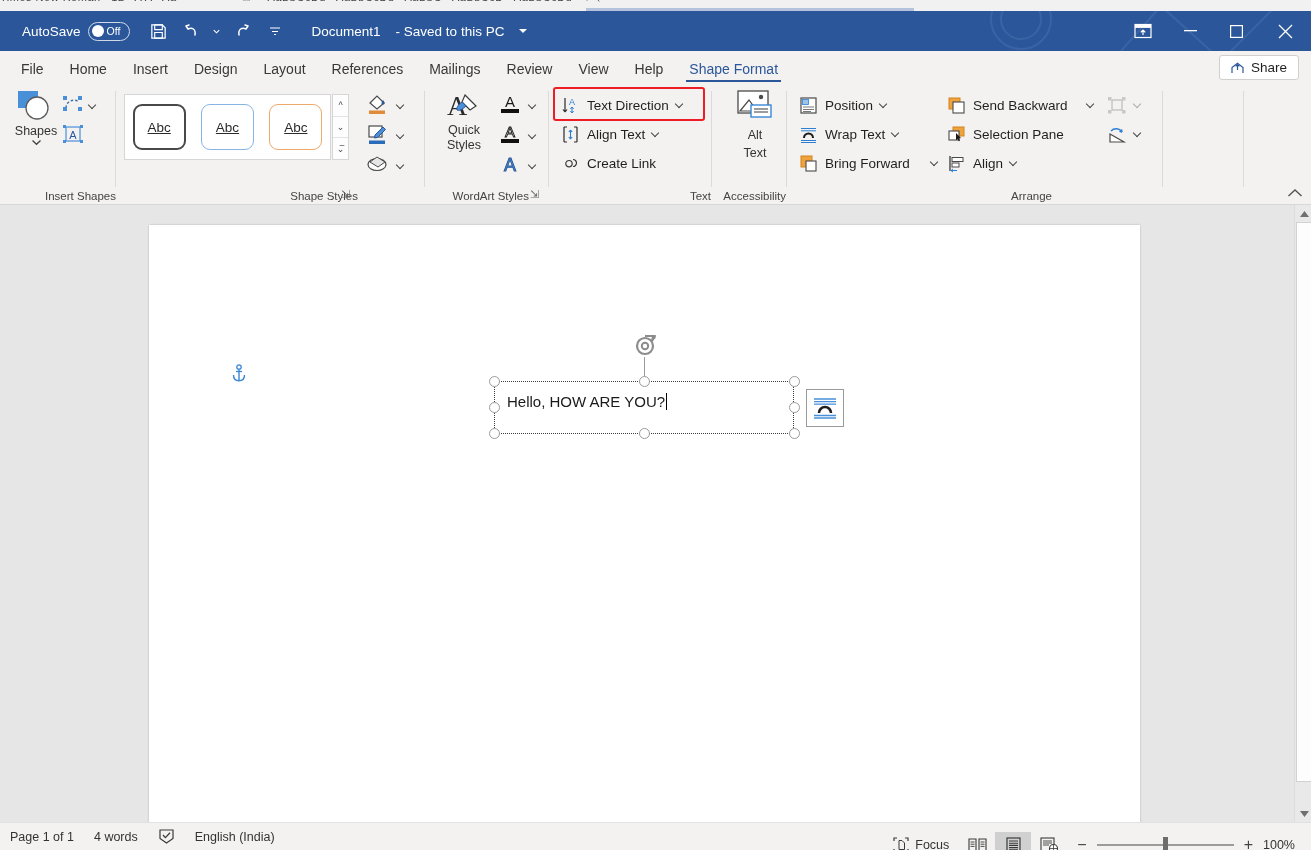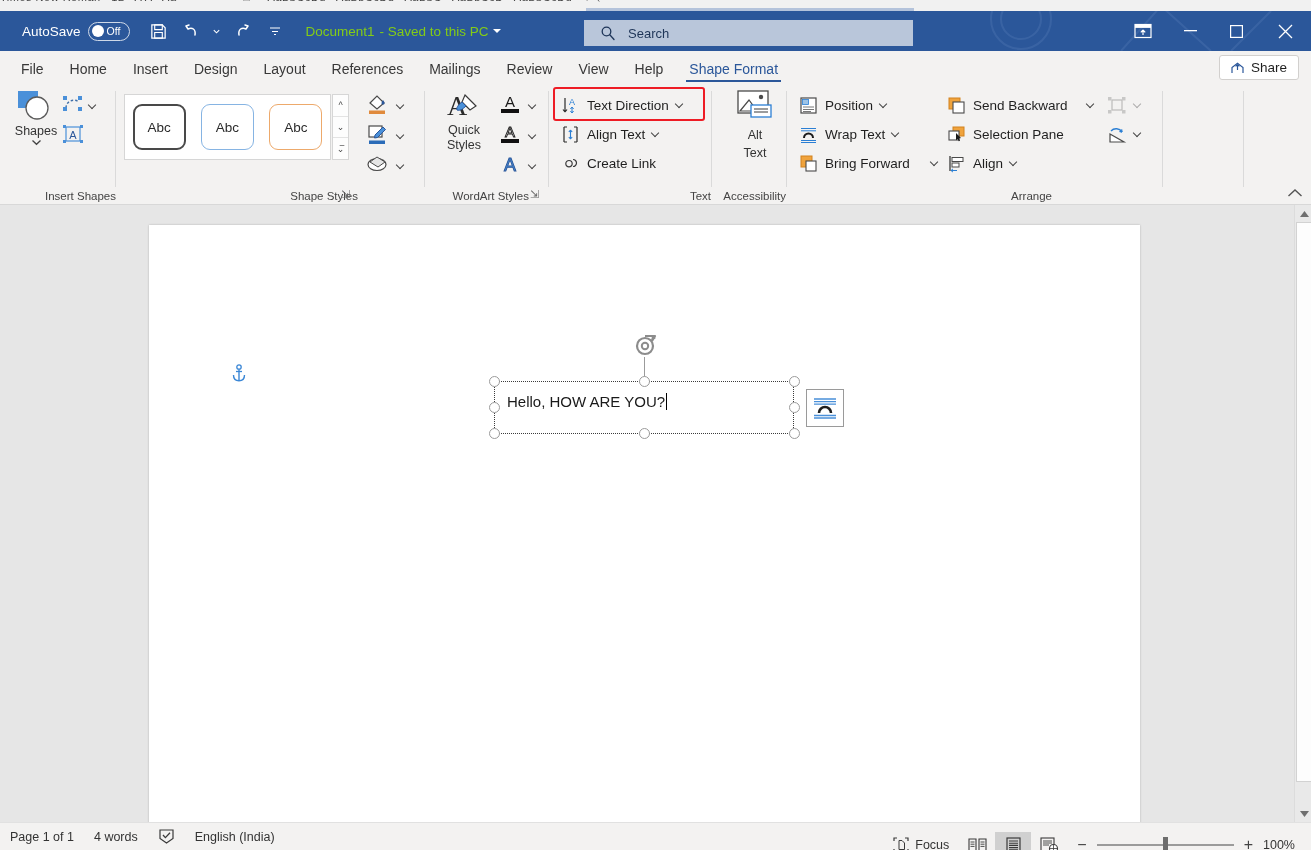--- a/index.html
+++ b/index.html
@@ -51,22 +51,22 @@
     font-size: 10.5px; color: #fff;
   }
   .toggle .knob { width: 12px; height: 12px; border-radius: 50%; background: #fff; flex: none; }
   .qat { display: flex; align-items: center; gap: 2px; margin-left: 14px; }
   .qat-btn {
     width: 30px; height: 30px; display: flex; align-items: center; justify-content: center;
     color: #fff;
   }
   .qat-btn.small { width: 18px; }
   .doc-title {
-    margin-left: 16px; font-size: 13.5px; color: #84cc16;
-    display: flex; align-items: center; gap: 5px; white-space: nowrap;
+    margin-left: 22px; font-size: 13.5px; color: #ffffff;
+    display: flex; align-items: center; gap: 15px; white-space: nowrap;
   }
   .caret-dn {
     width: 0; height: 0; border-left: 4px solid transparent; border-right: 4px solid transparent;
     border-top: 4.5px solid #fff;
   }
   .searchbox {
     position: absolute; left: 584px; top: 9px; width: 329px; height: 26px;
     background: #b9c6da; display: flex; align-items: center; gap: 12px;
     padding-left: 16px;
   }
@@ -140,21 +140,21 @@
 
   
   .gallery {
     position: absolute; left: 8px; top: 11px; width: 207px; height: 66px;
     background: #fff; border: 1px solid #d6d6d6;
     display: flex; align-items: center; justify-content: space-around;
   }
   .swatch {
     width: 53px; height: 46px; border-radius: 9px;
     display: flex; align-items: center; justify-content: center;
-    font-size: 13.5px; color: #2b2b2b; background: #fff;
+    font-size: 13.5px; color: #2b2b2b; background: #fff; text-decoration: underline;
   }
   .sw1 { border: 2px solid #494949; }
   .sw2 { border: 1.6px solid #86b4e3; }
   .sw3 { border: 1.6px solid #eda96b; }
   .gal-scroll {
     position: absolute; left: 216px; top: 11px; width: 17px; height: 66px;
     border: 1px solid #d6d6d6; background: #fdfdfd;
     display: flex; flex-direction: column;
   }
   .gal-scroll div {
@@ -335,27 +335,20 @@
           </svg>
       </span>
     </div>
 
     <div class="doc-title">
       <span>Document1</span>
       <span>- Saved to this PC</span>
       <span class="caret-dn"></span>
     </div>
 
-    <div class="searchbox">
-      <svg width="16" height="16" viewBox="0 0 16 16">
-        <circle cx="6.5" cy="6.5" r="4.3" fill="none" stroke="#1e3558" stroke-width="1.3"></circle>
-        <path d="M10 10l4 4.5" stroke="#1e3558" stroke-width="1.3" stroke-linecap="round"></path>
-      </svg>
-      <span class="ph">Search</span>
-    </div>
 
 
     <div class="wincontrols">
       <span class="wc ribbon-opt">
         <svg width="18" height="16" viewBox="0 0 18 16">
             <rect x="1" y="1.5" width="16" height="13" fill="none" stroke="#fff" stroke-width="1.2"></rect>
             <rect x="1" y="1.5" width="16" height="3.4" fill="#fff"></rect>
             <path d="M9 12V7M9 7l-2.2 2.3M9 7l2.2 2.3" stroke="#fff" stroke-width="1.2" fill="none"></path>
           </svg>
       </span>

